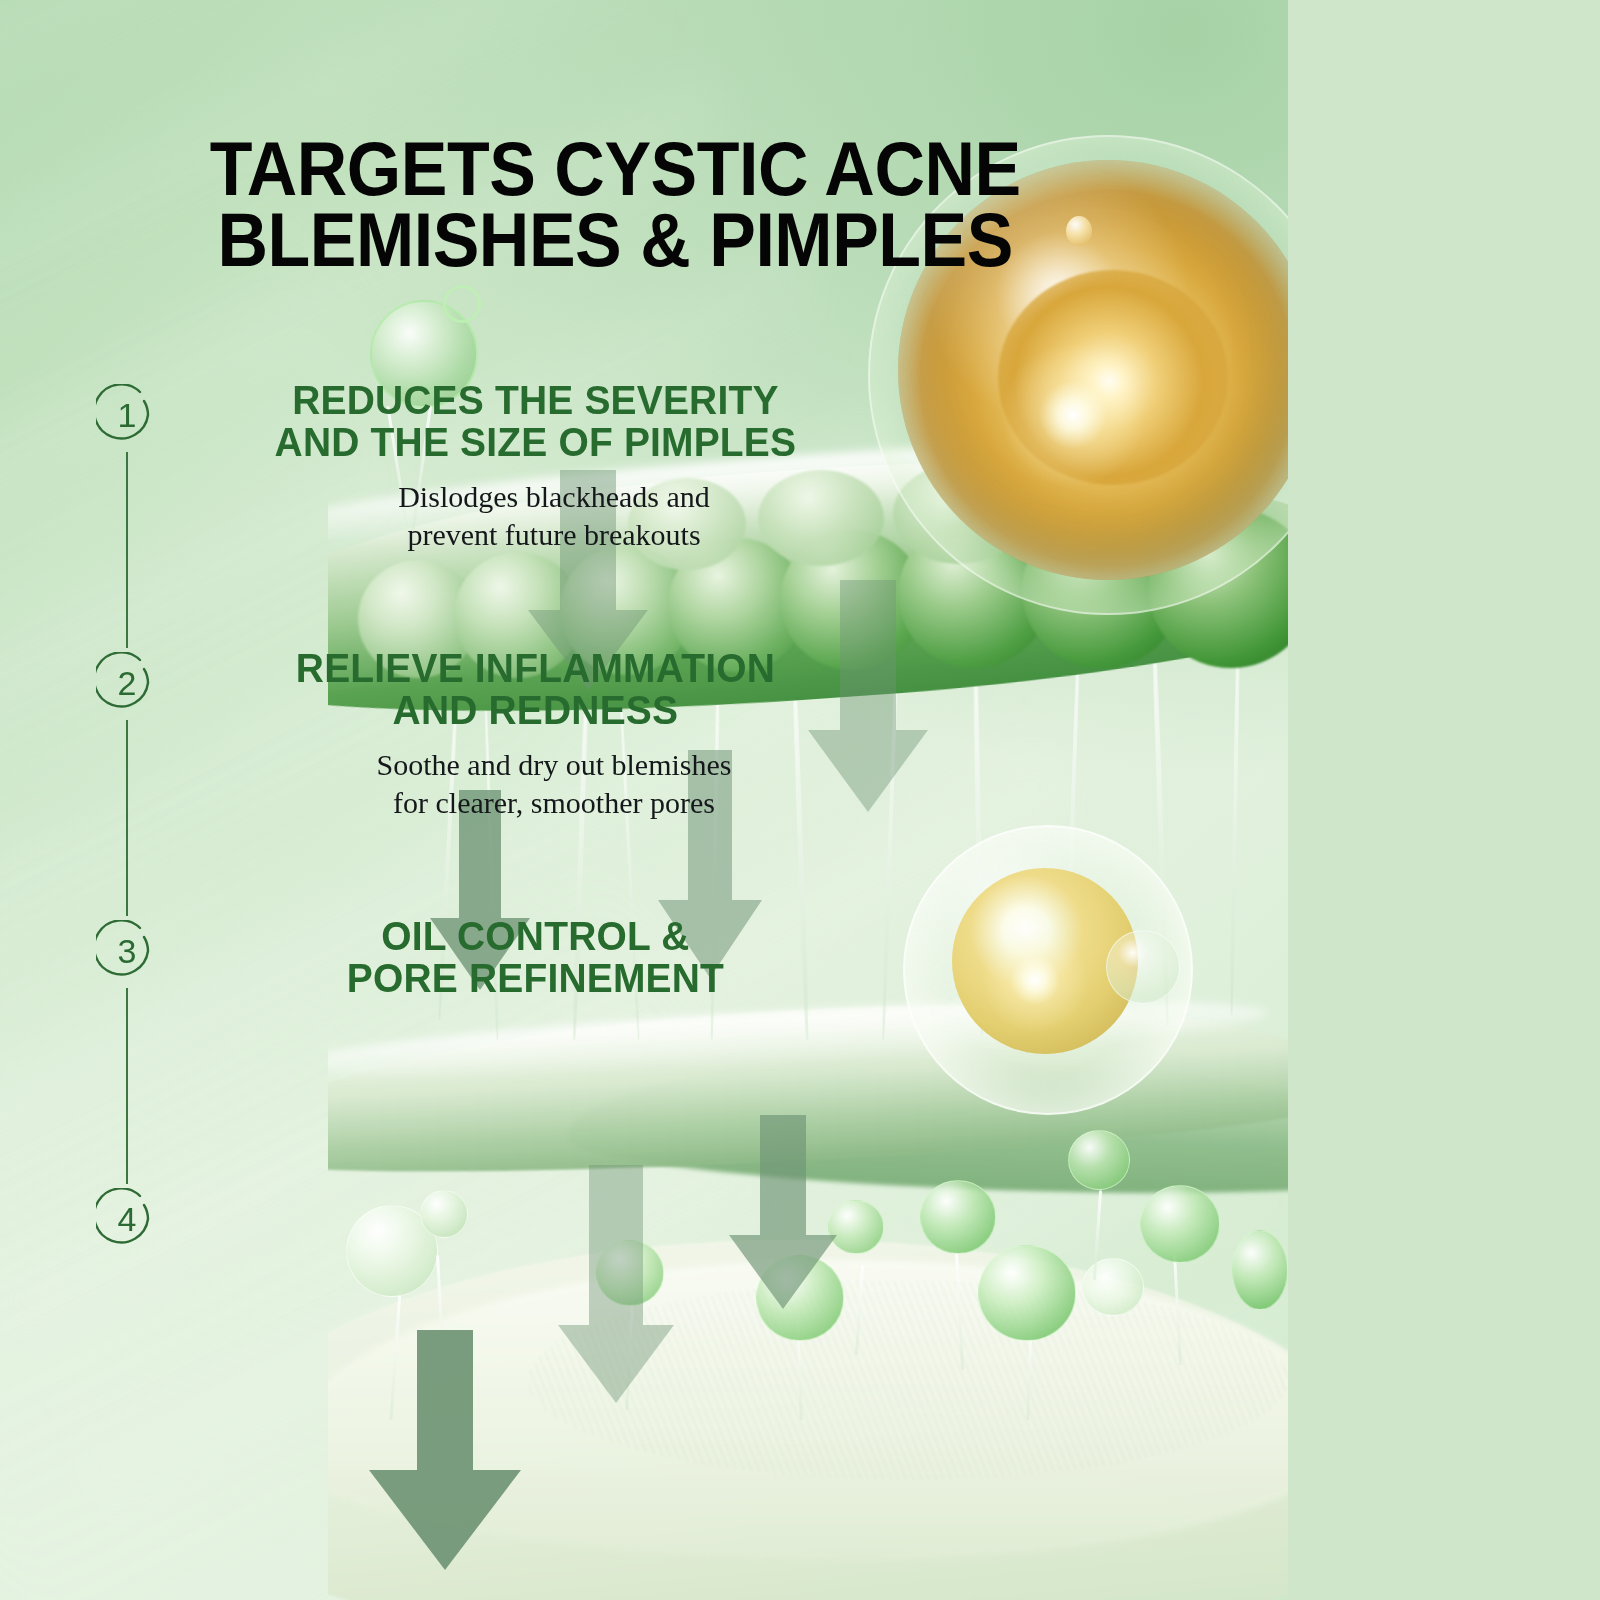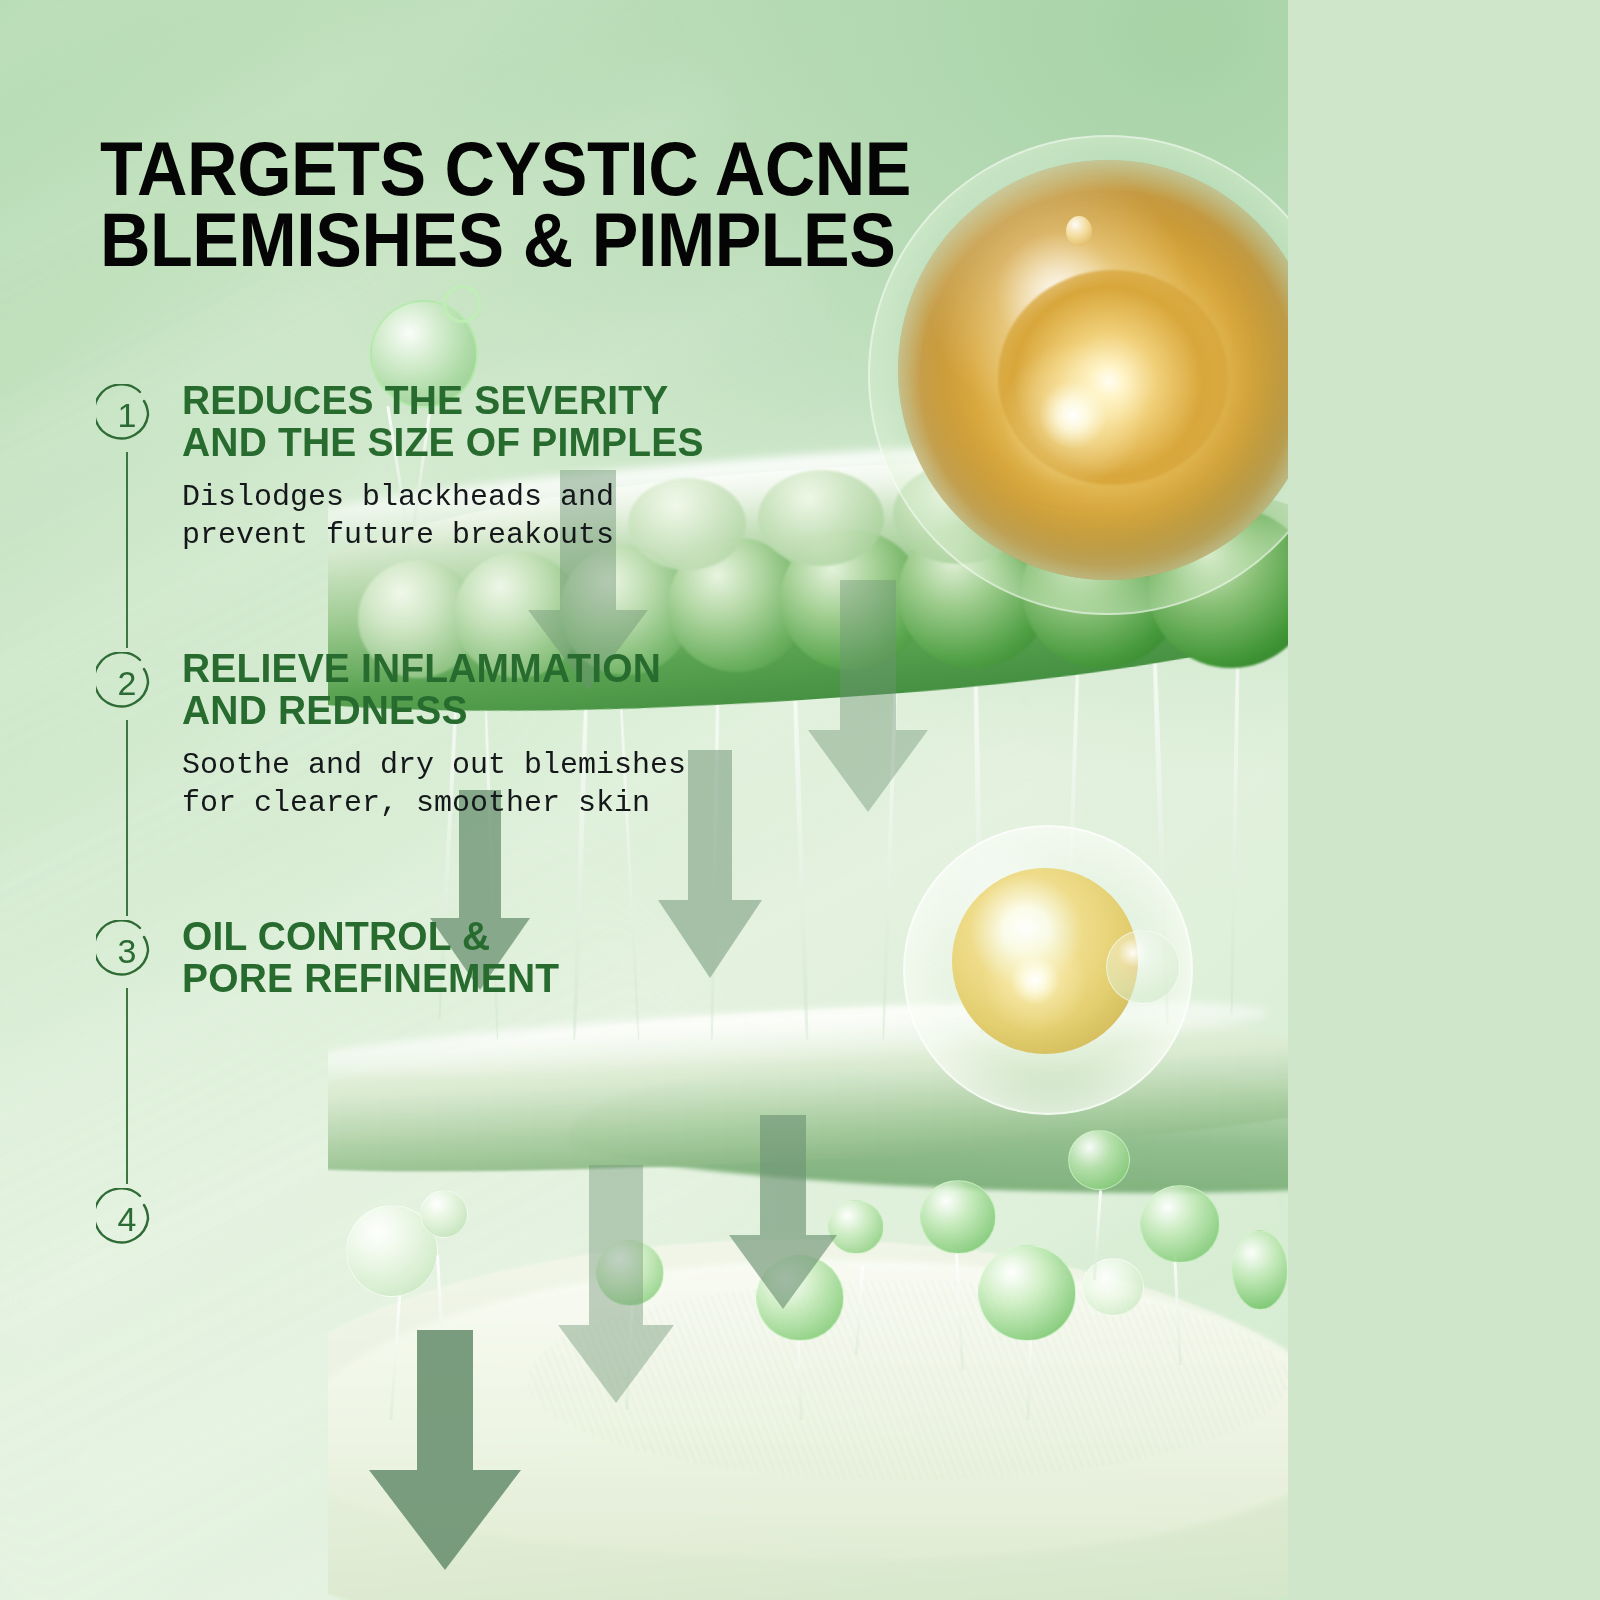--- a/index.html
+++ b/index.html
@@ -1,21 +1,21 @@
 <!DOCTYPE html>
 <html><head>
 <meta charset="utf-8">
 <style>
   html,body{margin:0;padding:0;}
   body{
     width:1600px;height:1600px;overflow:hidden;
     font-family:"Liberation Sans",sans-serif;
     background:#cfe6cb;
   }
-  #poster{position:relative;width:1288px;height:1600px;overflow:hidden;}
+  #poster{position:relative;width:1288px;height:1600px;overflow:hidden;text-align:center;}
 
   
   .bg-base{position:absolute;inset:0;
     background:
       linear-gradient(138deg,
         #b6dcb4 0%,
         #bfe0bb 14%,
         #cfe8cb 30%,
         #dcefd8 46%,
         #e3f1de 60%,
@@ -155,21 +155,21 @@
     font-family:"Liberation Sans",sans-serif;}
   .connector{position:absolute;left:30px;top:74px;width:2px;height:196px;background:#2f6b35;opacity:.92;}
   .item:last-child .connector{display:none;}
   .txt{margin-left:86px;padding-top:2px;}
   .h{color:#286b2f;font-weight:bold;font-size:41px;line-height:1.02;
      font-family:"Liberation Sans Narrow","Liberation Sans",sans-serif;
      transform:scaleX(.95);transform-origin:left top;white-space:pre-line;
      letter-spacing:.2px;}
   .p{color:#15181a;font-size:30px;line-height:1.28;margin-top:14px;
      font-weight:400;white-space:pre-line;
-     font-family:Liberation Mono, monospace;}
+     font-family:Liberation Serif, serif;}
 </style>
 </head>
 <body>
 
 <div id="poster">
 
   <div class="bg-base"></div>
   <div class="bg-topright"></div>
   <div class="bg-bottomleft"></div>
   <div class="streaks"></div>
@@ -341,21 +341,21 @@
       <div class="badge">
         <svg width="62" height="62" viewBox="0 0 62 62">
           <path d="M44 8 A27 27 0 1 0 52 31 A27 27 0 0 0 48 17" fill="none" stroke="#2f6b35" stroke-width="2.4" stroke-linecap="round"></path>
         </svg>
       </div>
       <div class="num">2</div>
       <div class="txt">
         <div class="h">RELIEVE INFLAMMATION
 AND REDNESS</div>
         <div class="p">Soothe and dry out blemishes
-for clearer, smoother skin</div>
+for clearer, smoother pores</div>
       </div>
     </div>
 
     <div class="item">
       <div class="connector"></div>
       <div class="badge">
         <svg width="62" height="62" viewBox="0 0 62 62">
           <path d="M44 8 A27 27 0 1 0 52 31 A27 27 0 0 0 48 17" fill="none" stroke="#2f6b35" stroke-width="2.4" stroke-linecap="round"></path>
         </svg>
       </div>

